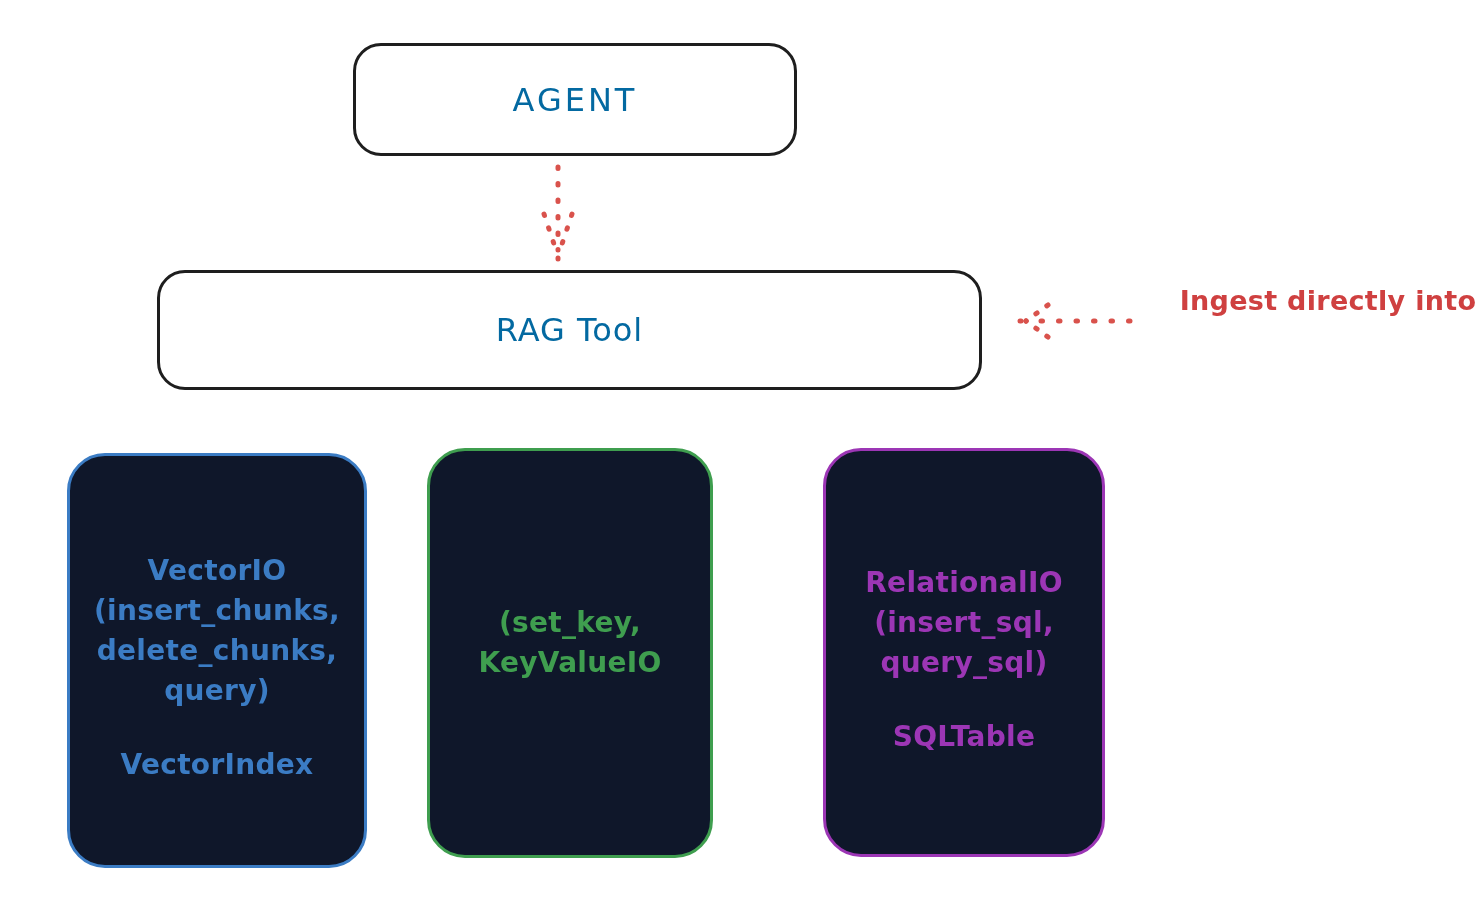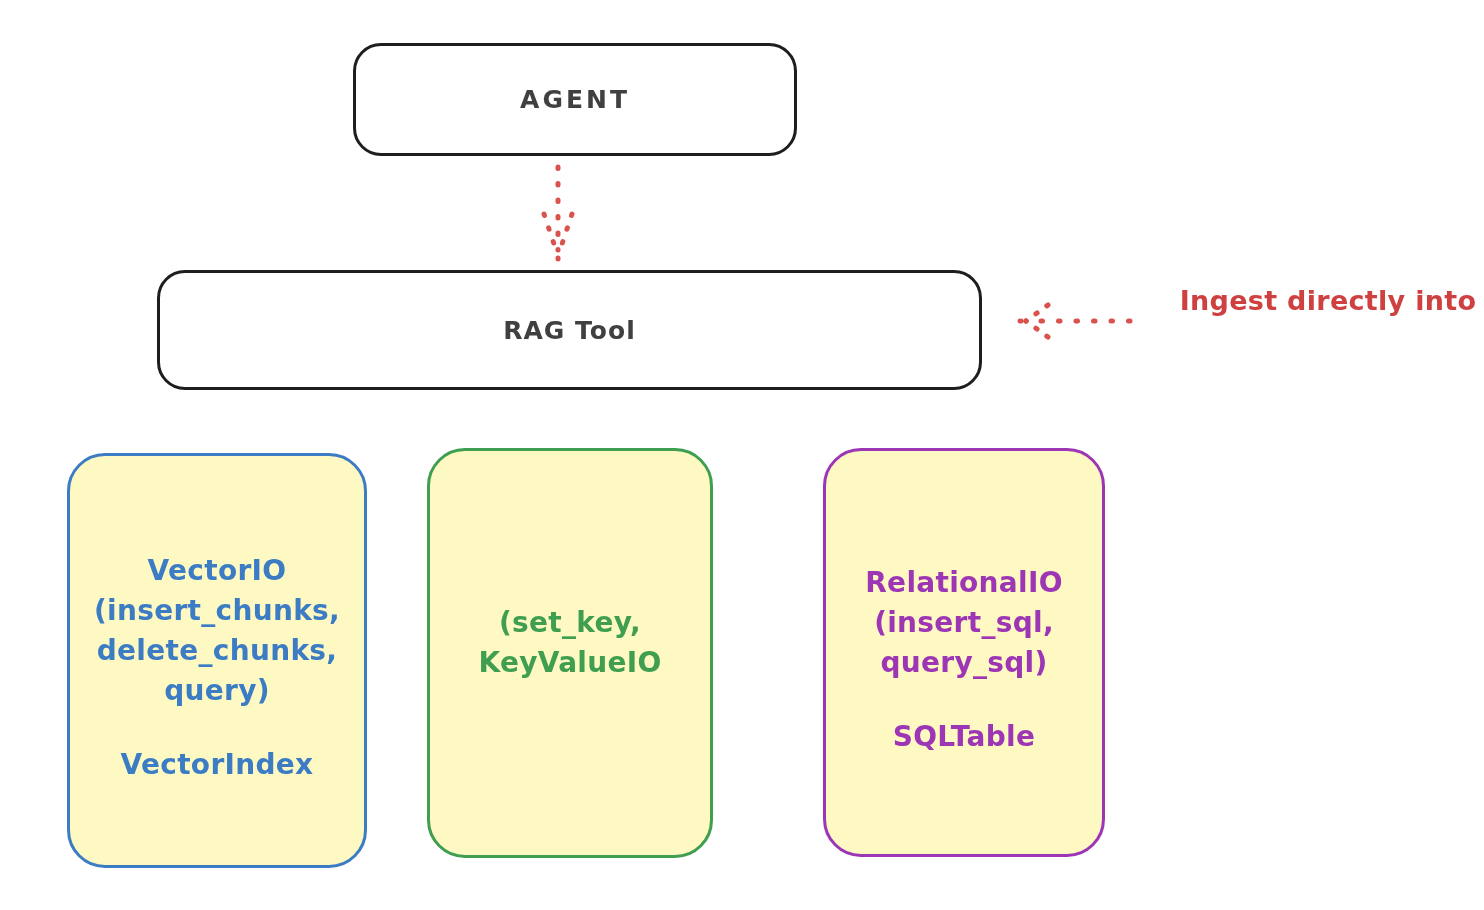--- a/index.html
+++ b/index.html
@@ -12,32 +12,32 @@
     position: absolute; inset: 0; width: 1484px; height: 910px; background: #ffffff;
   }
   .node {
     position: absolute;
     border: 3.5px solid #1e1e1e;
     border-radius: 28px;
     display: flex; align-items: center; justify-content: center;
     background: #ffffff;
   }
   .node-label {
-    font-size: 25px; font-weight: 700; color: #404040; letter-spacing: 1px;
+    font-size: 32px; font-weight: 400; color: #0369a1; letter-spacing: 1px;
     white-space: nowrap;
   }
   .agent-box   { left: 353px; top: 43px;  width: 444px; height: 113px; }
   .agent-box .node-label { letter-spacing: 3px; }
   .rag-box     { left: 157px; top: 270px; width: 825px; height: 120px; }
 
   .storage-box {
     position: absolute;
     border: 3.5px solid;
     border-radius: 38px;
-    background: #fef9c3;
+    background: #0f172a;
     display: flex; flex-direction: column; align-items: center; justify-content: center;
     text-align: center;
     padding-top: 14px;
   }
   .storage-box .line {
     font-size: 28px; line-height: 40px; font-weight: 600; letter-spacing: 0.3px;
     white-space: nowrap;
   }
   .storage-box .gap { height: 34px; }
   .vector-box     { left: 67px;  top: 453px; width: 300px; height: 415px; }

